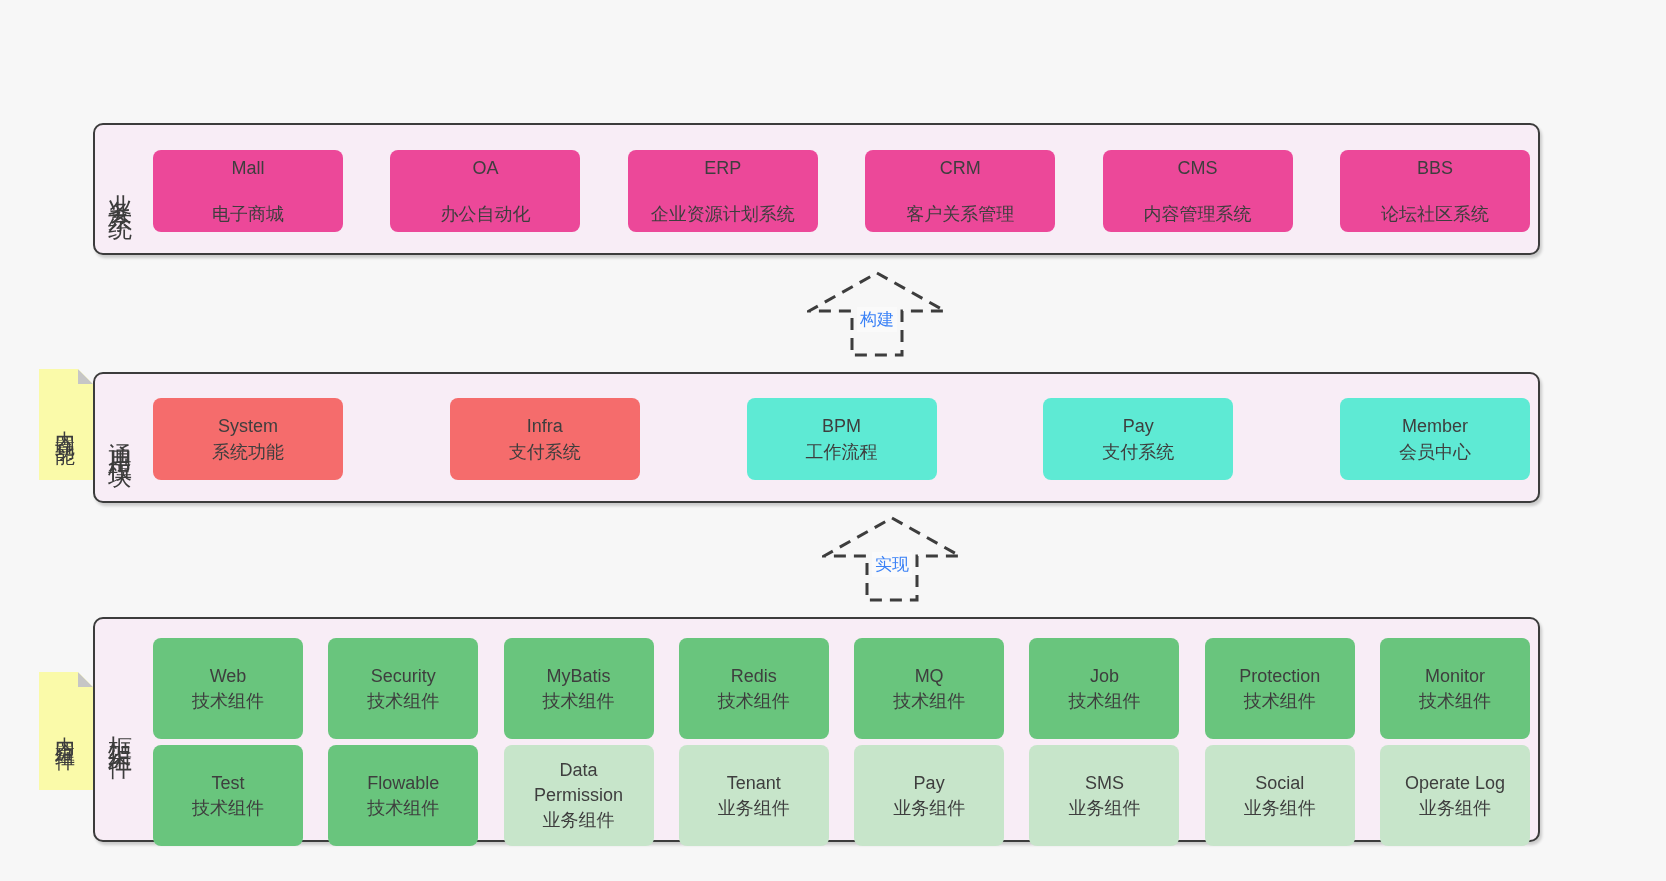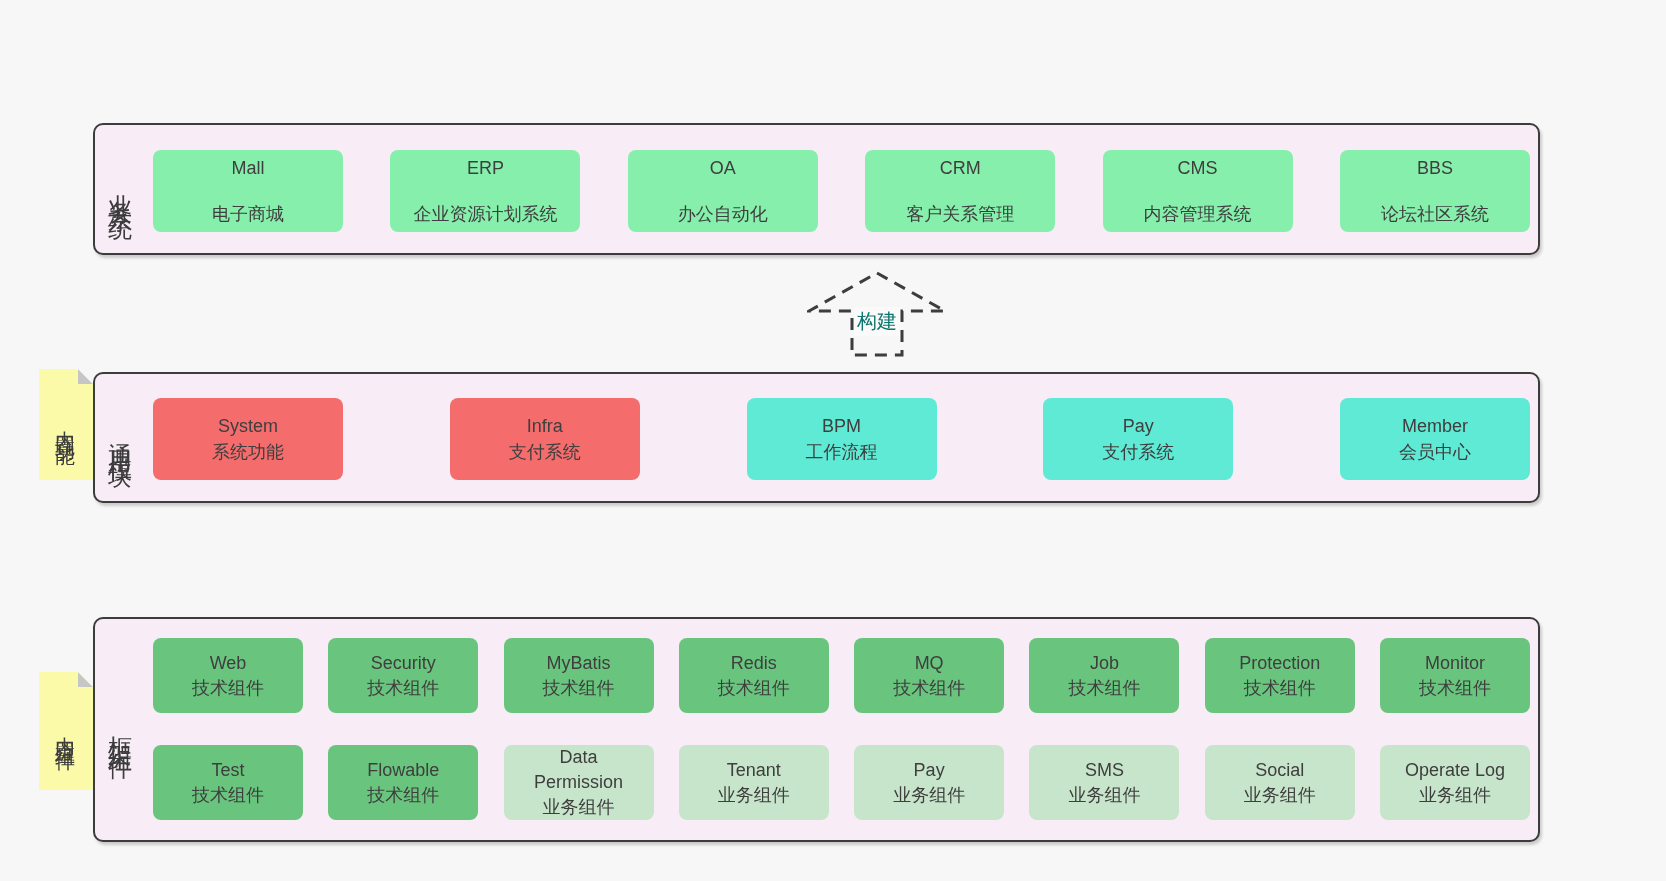--- a/index.html
+++ b/index.html
@@ -25,23 +25,23 @@
   .row{position:absolute;left:58px;right:8px;display:flex;justify-content:space-between;}
   #band-business .row{top:25px;}
   #band-modules .row{top:24px;}
   #band-components .row-r1{top:19px;}
   #band-components .row-r2{top:126px;border-radius:17px;}
   .box{
     border-radius:8px;display:flex;flex-direction:column;align-items:center;
     justify-content:center;text-align:center;font-size:18px;line-height:26px;
   }
   .row6 .box{width:190px;height:82px;}
-  .row8 .box{width:150px;height:75px;line-height:25px;}
+  .row8 .box{width:150px;height:101px;line-height:25px;}
   .row8 .box-name{max-width:112px;}
-  .blue{background:#86efac;gap:20px;}
+  .blue{background:#ec4899;gap:20px;}
   .red{background:#f56c6c;}
   .pink{background:#5eead4;}
   .green{background:#69c57d;}
   .lgreen{background:#c7e5ca;}
   
   .sticky{
     position:absolute;left:39px;width:54px;background:#fafaa9;z-index:1;
     clip-path:polygon(0 0,calc(100% - 15px) 0,100% 15px,100% 100%,0 100%);
   }
   #sticky-modules{top:369px;height:111px;}
@@ -55,42 +55,42 @@
     writing-mode:vertical-rl;text-orientation:upright;
     font-size:20px;letter-spacing:5px;color:#3c3c3c;white-space:nowrap;
   }
   
   .arrow{position:absolute;width:140px;height:88px;z-index:0;}
   #arrow-build{left:807px;top:270px;}
   #arrow-implement{left:822px;top:515px;}
   .arrow svg{position:absolute;left:0;top:0;}
   .arrow-label{
     position:absolute;left:50%;top:37px;transform:translateX(-50%);
-    background:#fafafa;padding:1px 3px;font-size:20px;color:#0f766e;white-space:nowrap;
+    background:#fafafa;padding:1px 3px;font-size:17px;color:#3b82f6;white-space:nowrap;
   }
 </style>
 </head>
 <body>
 
 <div class="canvas">
 
   <section class="band" id="band-business">
     <div class="vlabel">业务系统</div>
     <div class="row row6">
       <div class="box blue">
         <span class="box-name">Mall</span>
         <span class="box-desc">电子商城</span>
       </div>
       <div class="box blue">
+        <span class="box-name">OA</span>
+        <span class="box-desc">办公自动化</span>
+      </div>
+      <div class="box blue">
         <span class="box-name">ERP</span>
         <span class="box-desc">企业资源计划系统</span>
-      </div>
-      <div class="box blue">
-        <span class="box-name">OA</span>
-        <span class="box-desc">办公自动化</span>
       </div>
       <div class="box blue">
         <span class="box-name">CRM</span>
         <span class="box-desc">客户关系管理</span>
       </div>
       <div class="box blue">
         <span class="box-name">CMS</span>
         <span class="box-desc">内容管理系统</span>
       </div>
       <div class="box blue">
@@ -131,20 +131,26 @@
         <span class="box-name">Pay</span>
         <span class="box-desc">支付系统</span>
       </div>
       <div class="box pink">
         <span class="box-name">Member</span>
         <span class="box-desc">会员中心</span>
       </div>
     </div>
   </section>
 
+  <div class="arrow" id="arrow-implement">
+    <svg width="140" height="88" viewBox="0 0 140 88">
+      <polygon points="70,3 138,41 95,41 95,85 45,85 45,41 2,41" fill="none" stroke="#3d3d3d" stroke-width="3" stroke-dasharray="12 8" stroke-linejoin="miter"></polygon>
+    </svg>
+    <span class="arrow-label">实现</span>
+  </div>
 
   <div class="sticky" id="sticky-components">
     <span class="fold"></span>
     <span class="stext">内置组件</span>
   </div>
 
   <section class="band" id="band-components">
     <div class="vlabel">框架组件</div>
     <div class="row row8 row-r1">
       <div class="box green">

